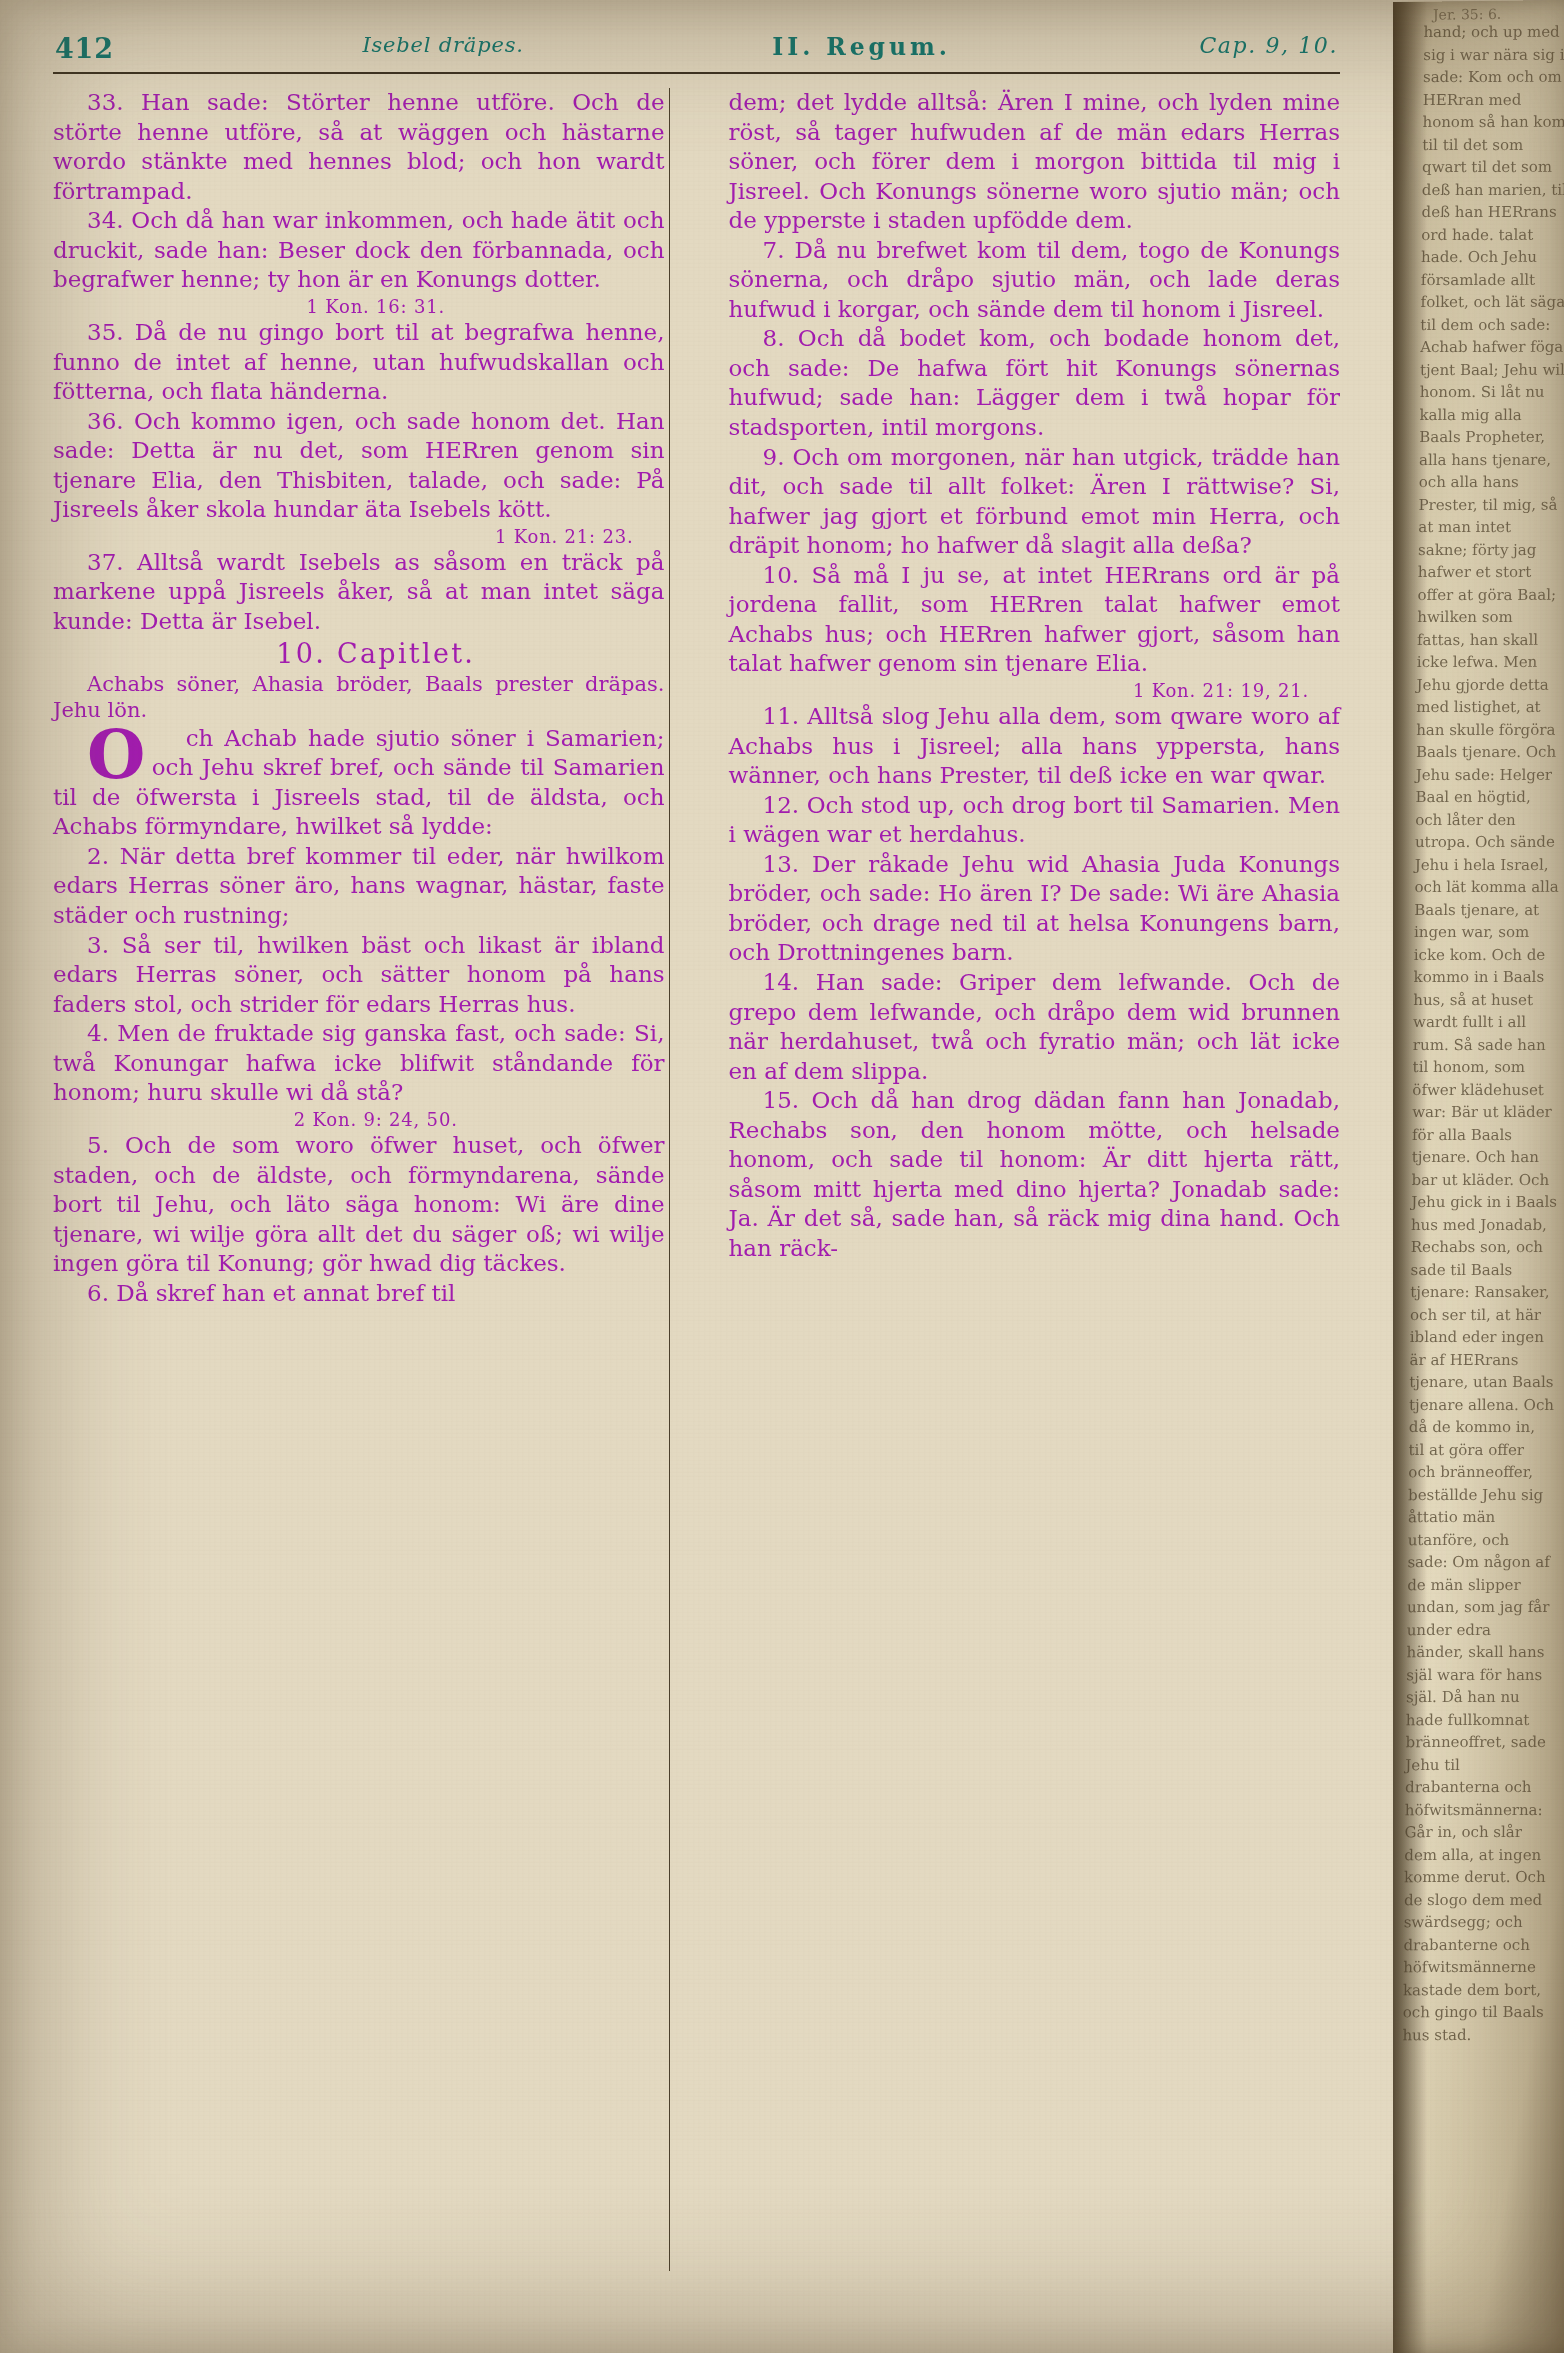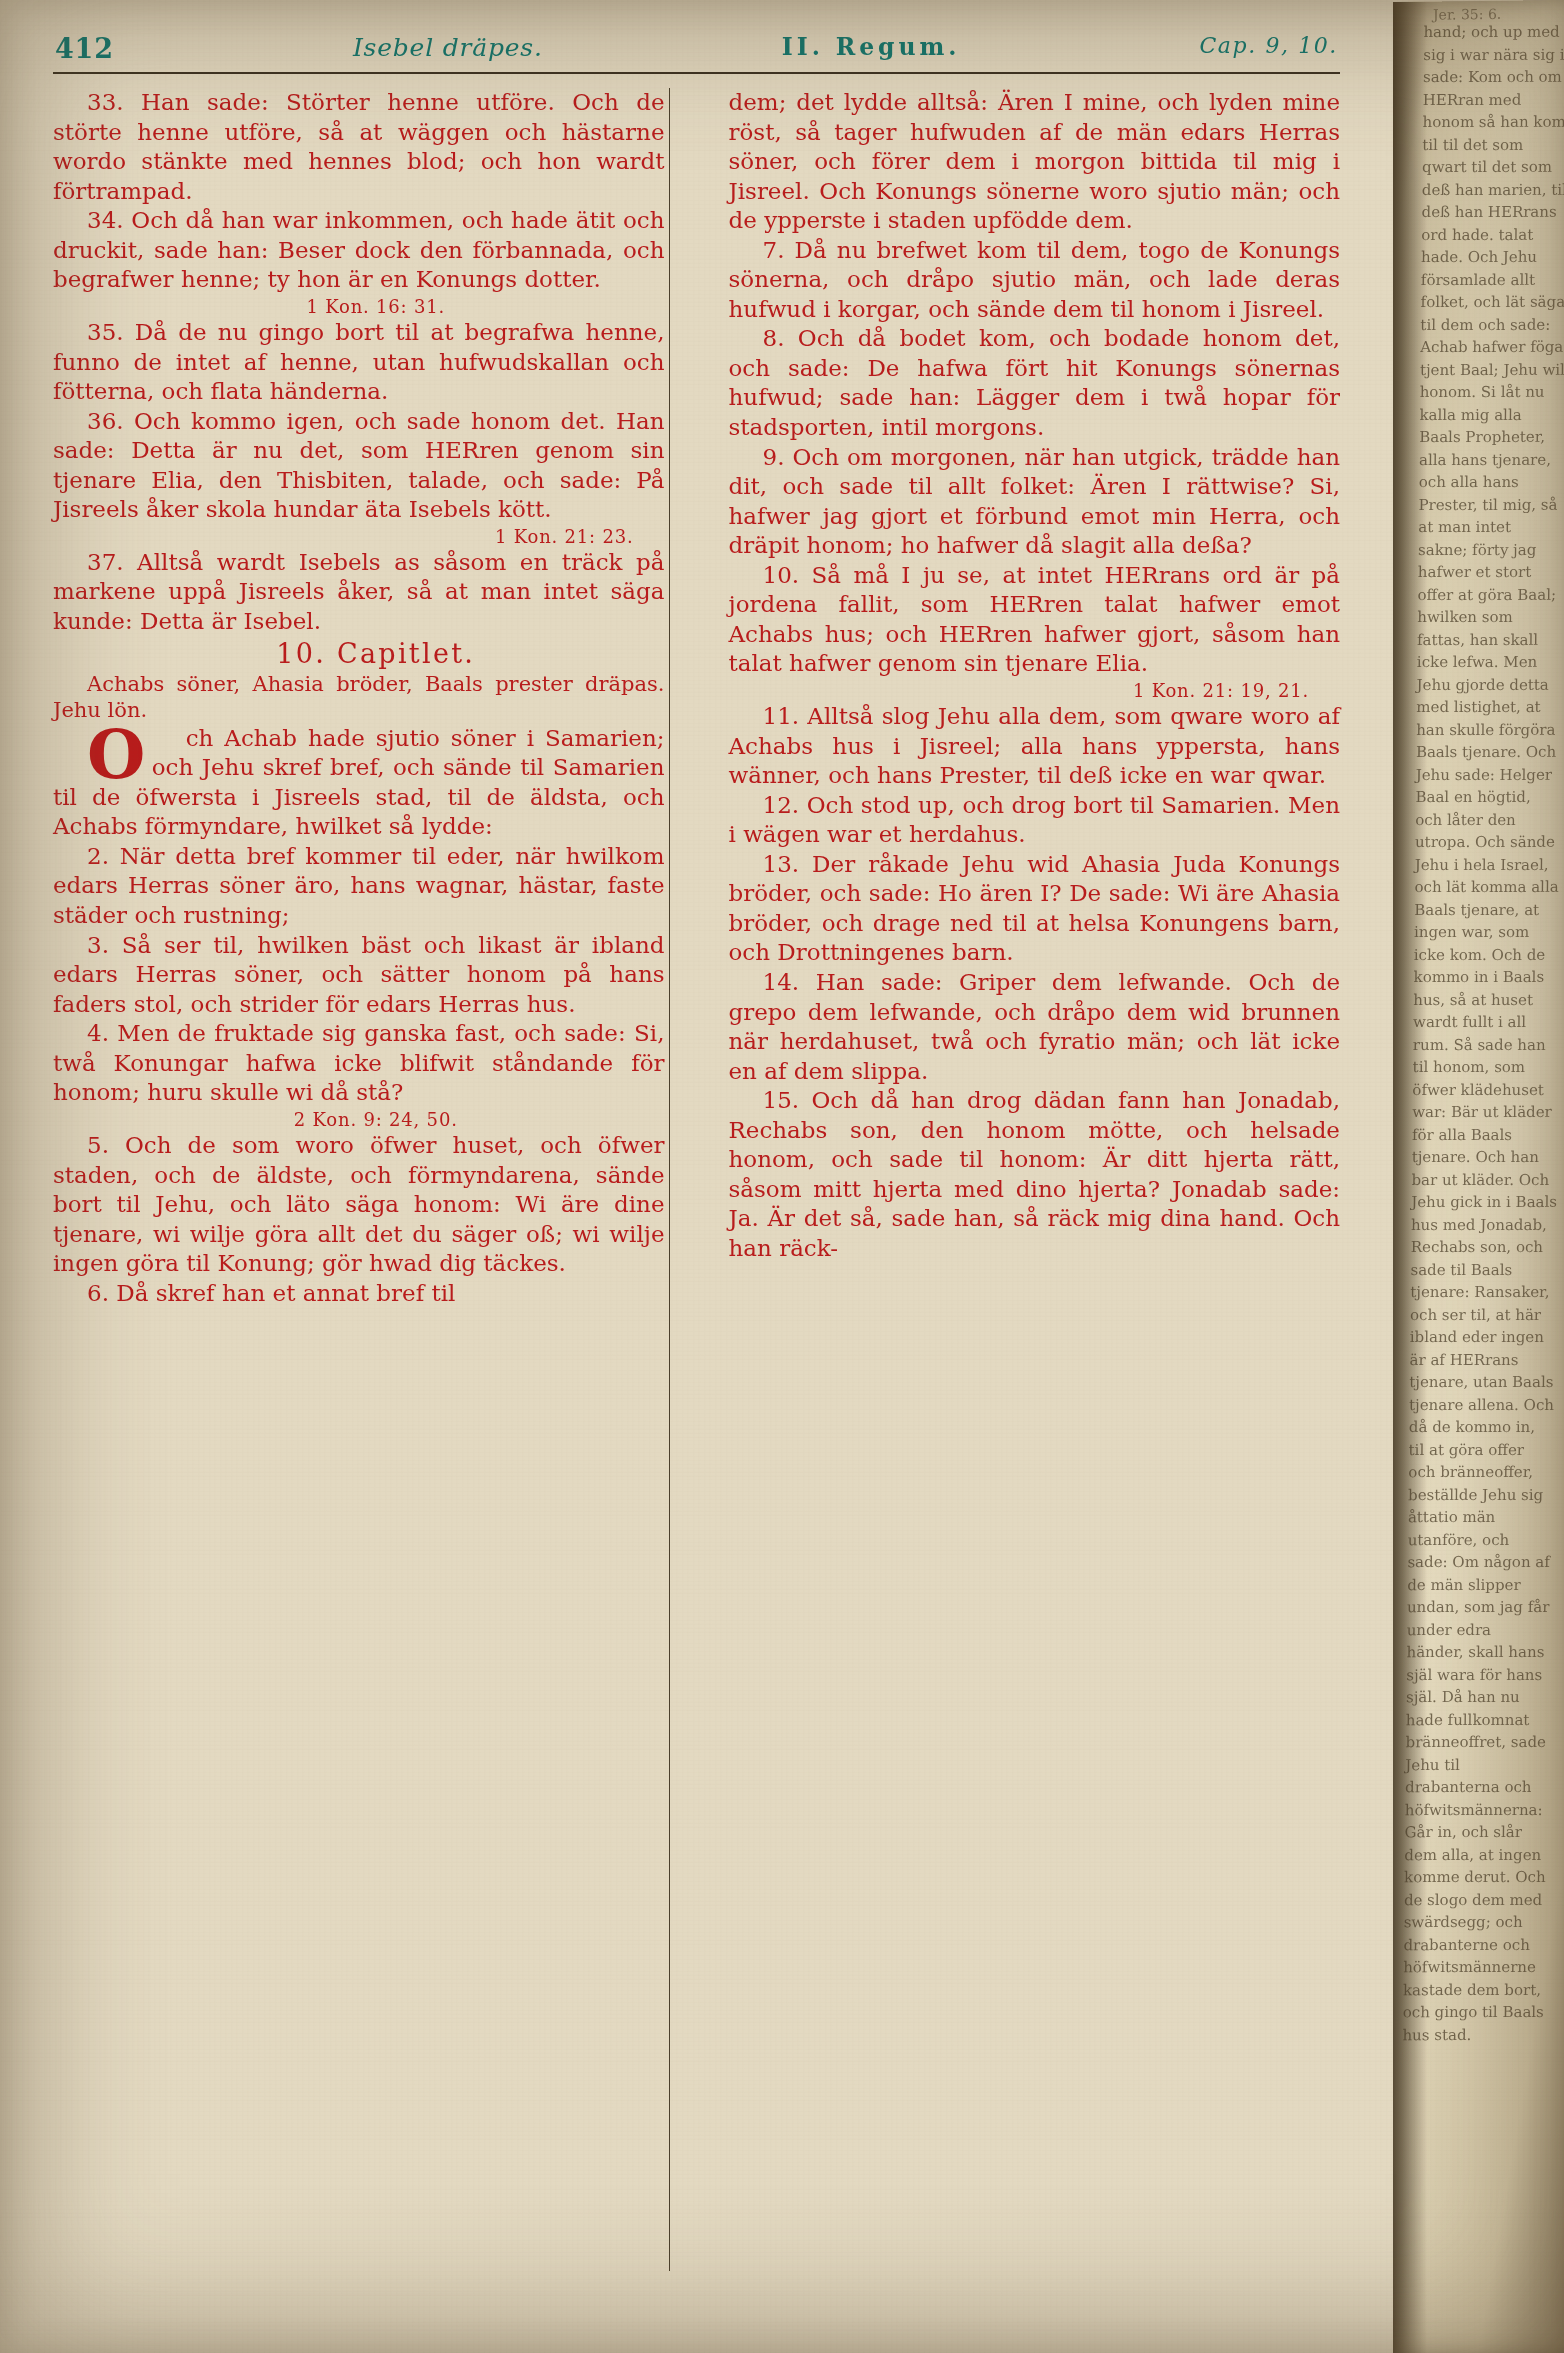--- a/index.html
+++ b/index.html
@@ -61,21 +61,21 @@
     align-items: flex-start;
     justify-content: space-between;
     color: #0f766e;
   }
   #runhead .folio {
     font-size: 27px;
     font-weight: 700;
     letter-spacing: 0.8px;
   }
   #runhead .hl {
-    font-size: 25px;
+    font-size: 21px;
     font-style: italic;
     letter-spacing: 0.8px;
   }
   #runhead .center {
     font-size: 23.5px;
     letter-spacing: 3.9px;
     font-weight: 700;
   }
   #runhead .chaps {
     font-size: 22px;
@@ -95,21 +95,21 @@
   #cols {
     position: absolute;
     left: 53px;
     top: 88px;
     width: 1287px;
     height: 2222px;
     display: flex;
   }
   .col {
     width: 618px;
-    color: #b91c1c;
+    color: #a21caf;
     font-size: 23px;
     line-height: 1.285;
     text-align: justify;
     hyphens: manual;
   }
   #col-divider {
     position: absolute;
     left: 669px;
     top: 88px;
     width: 0;

